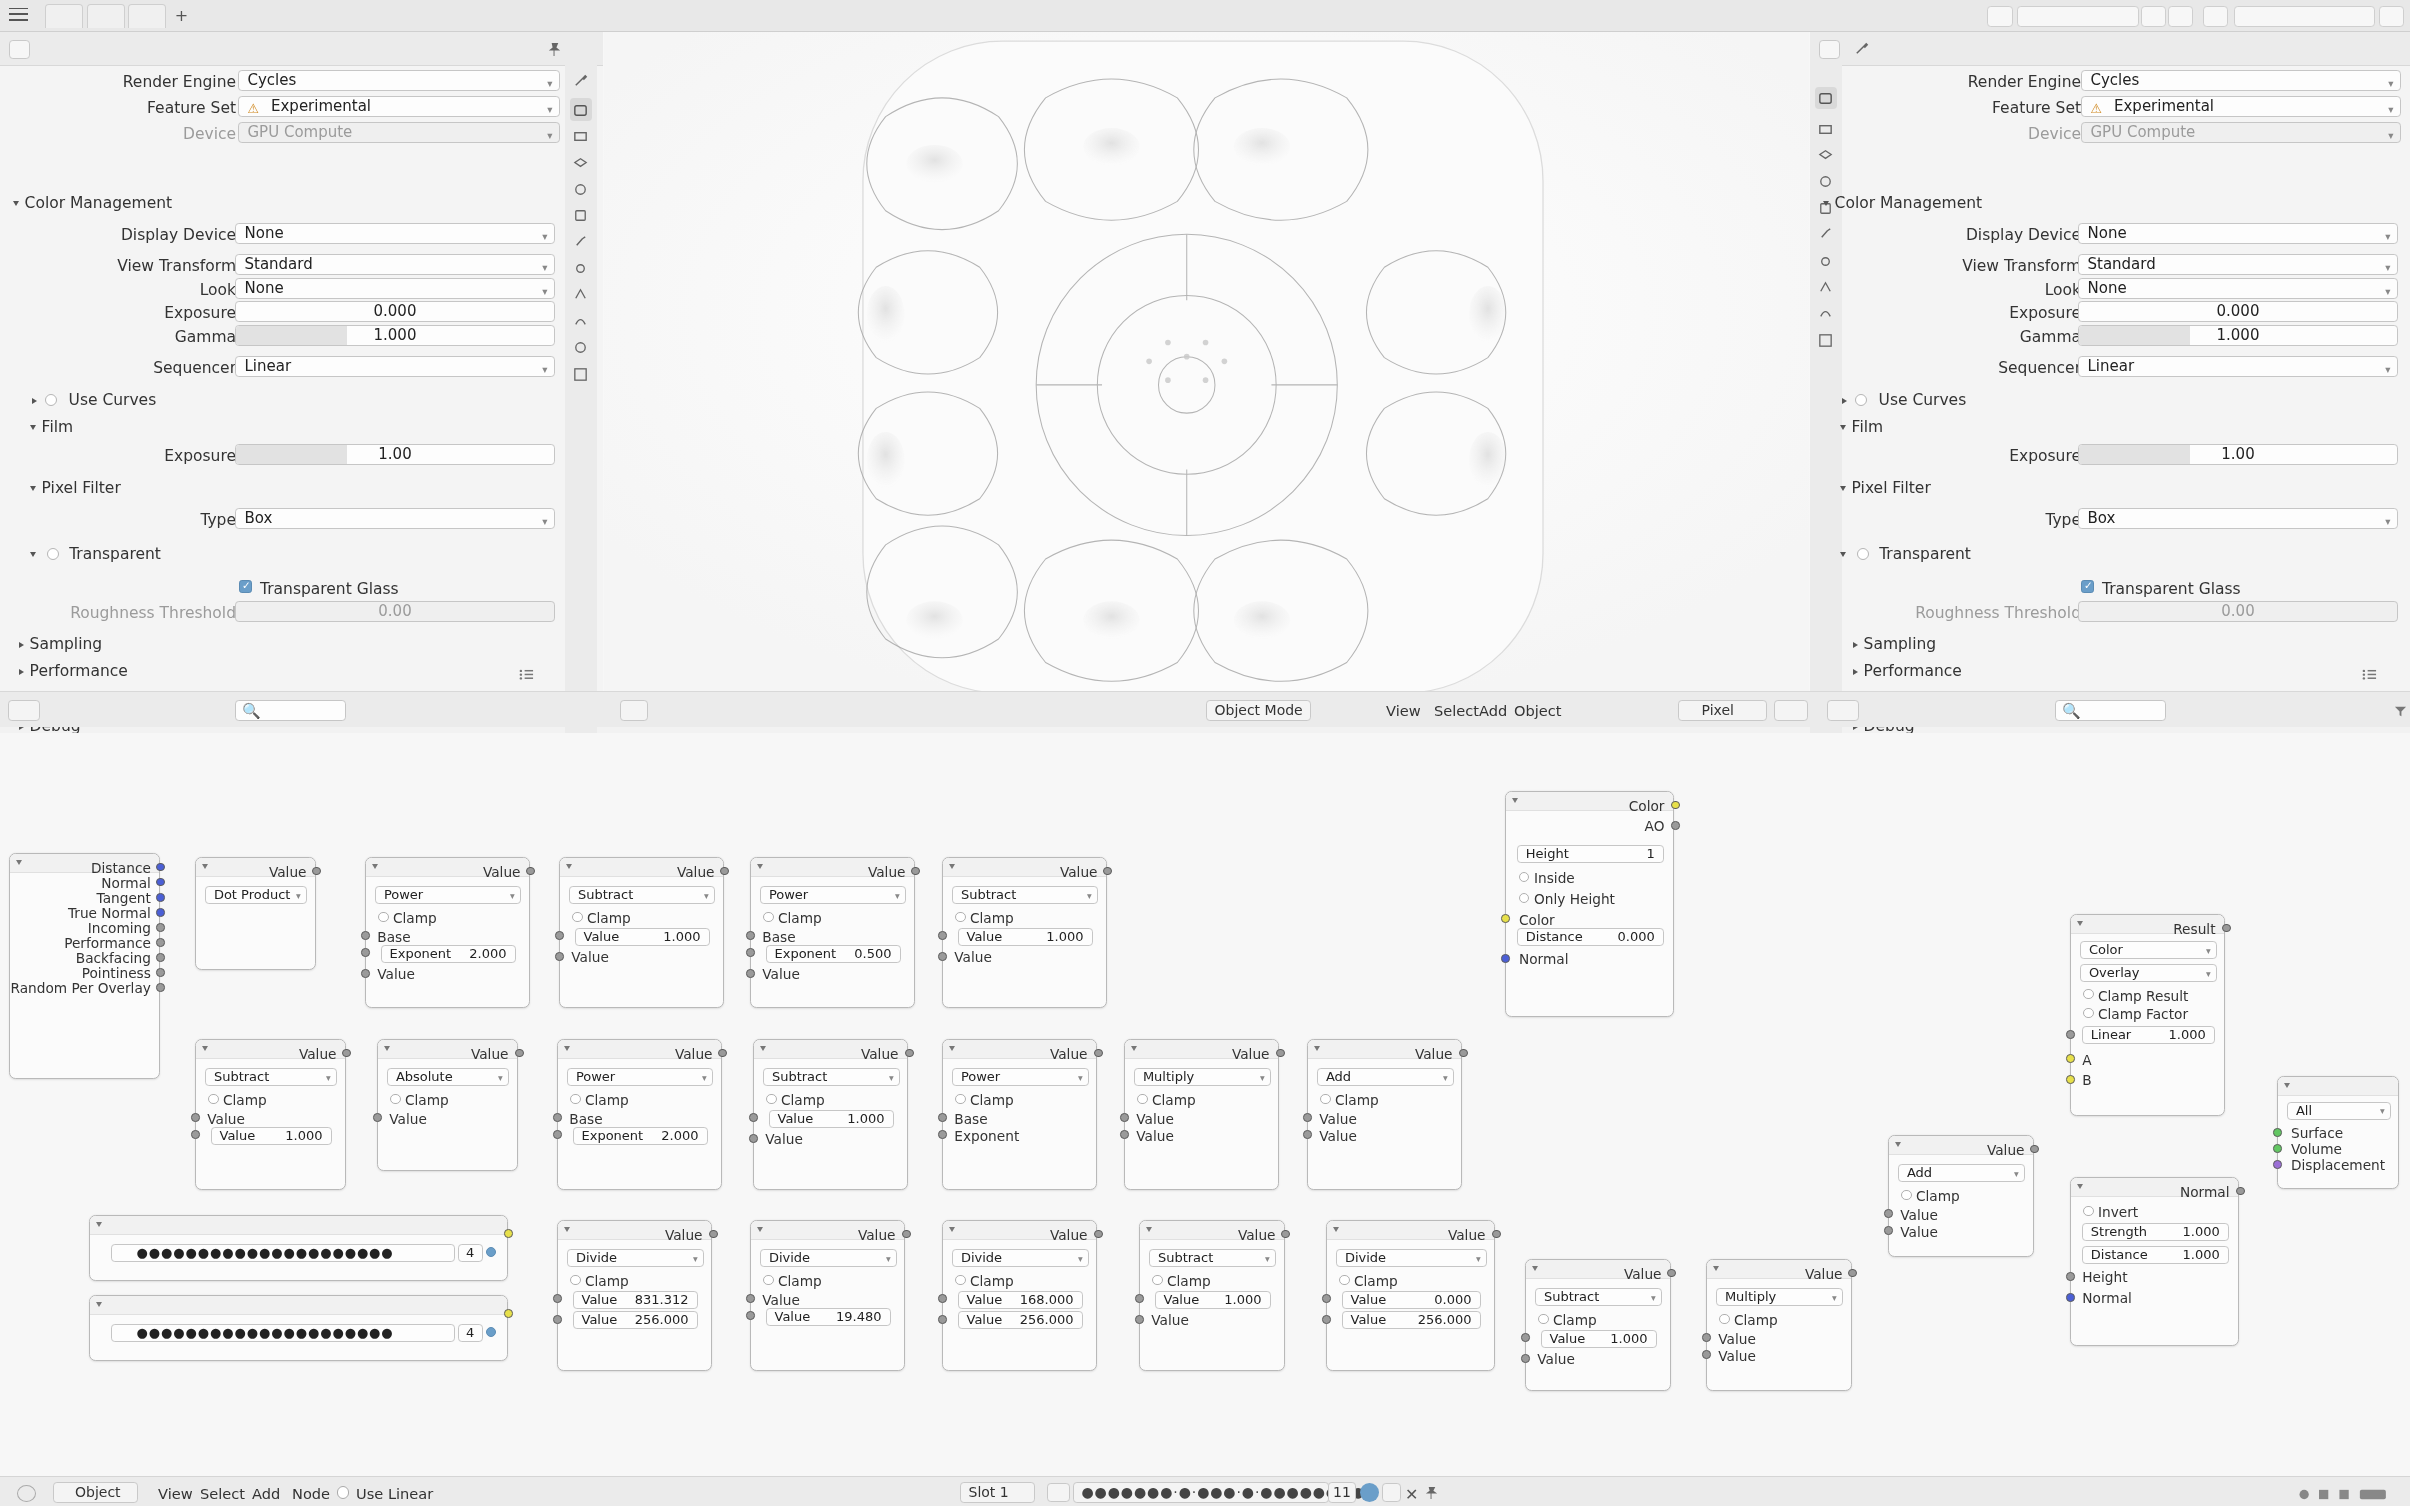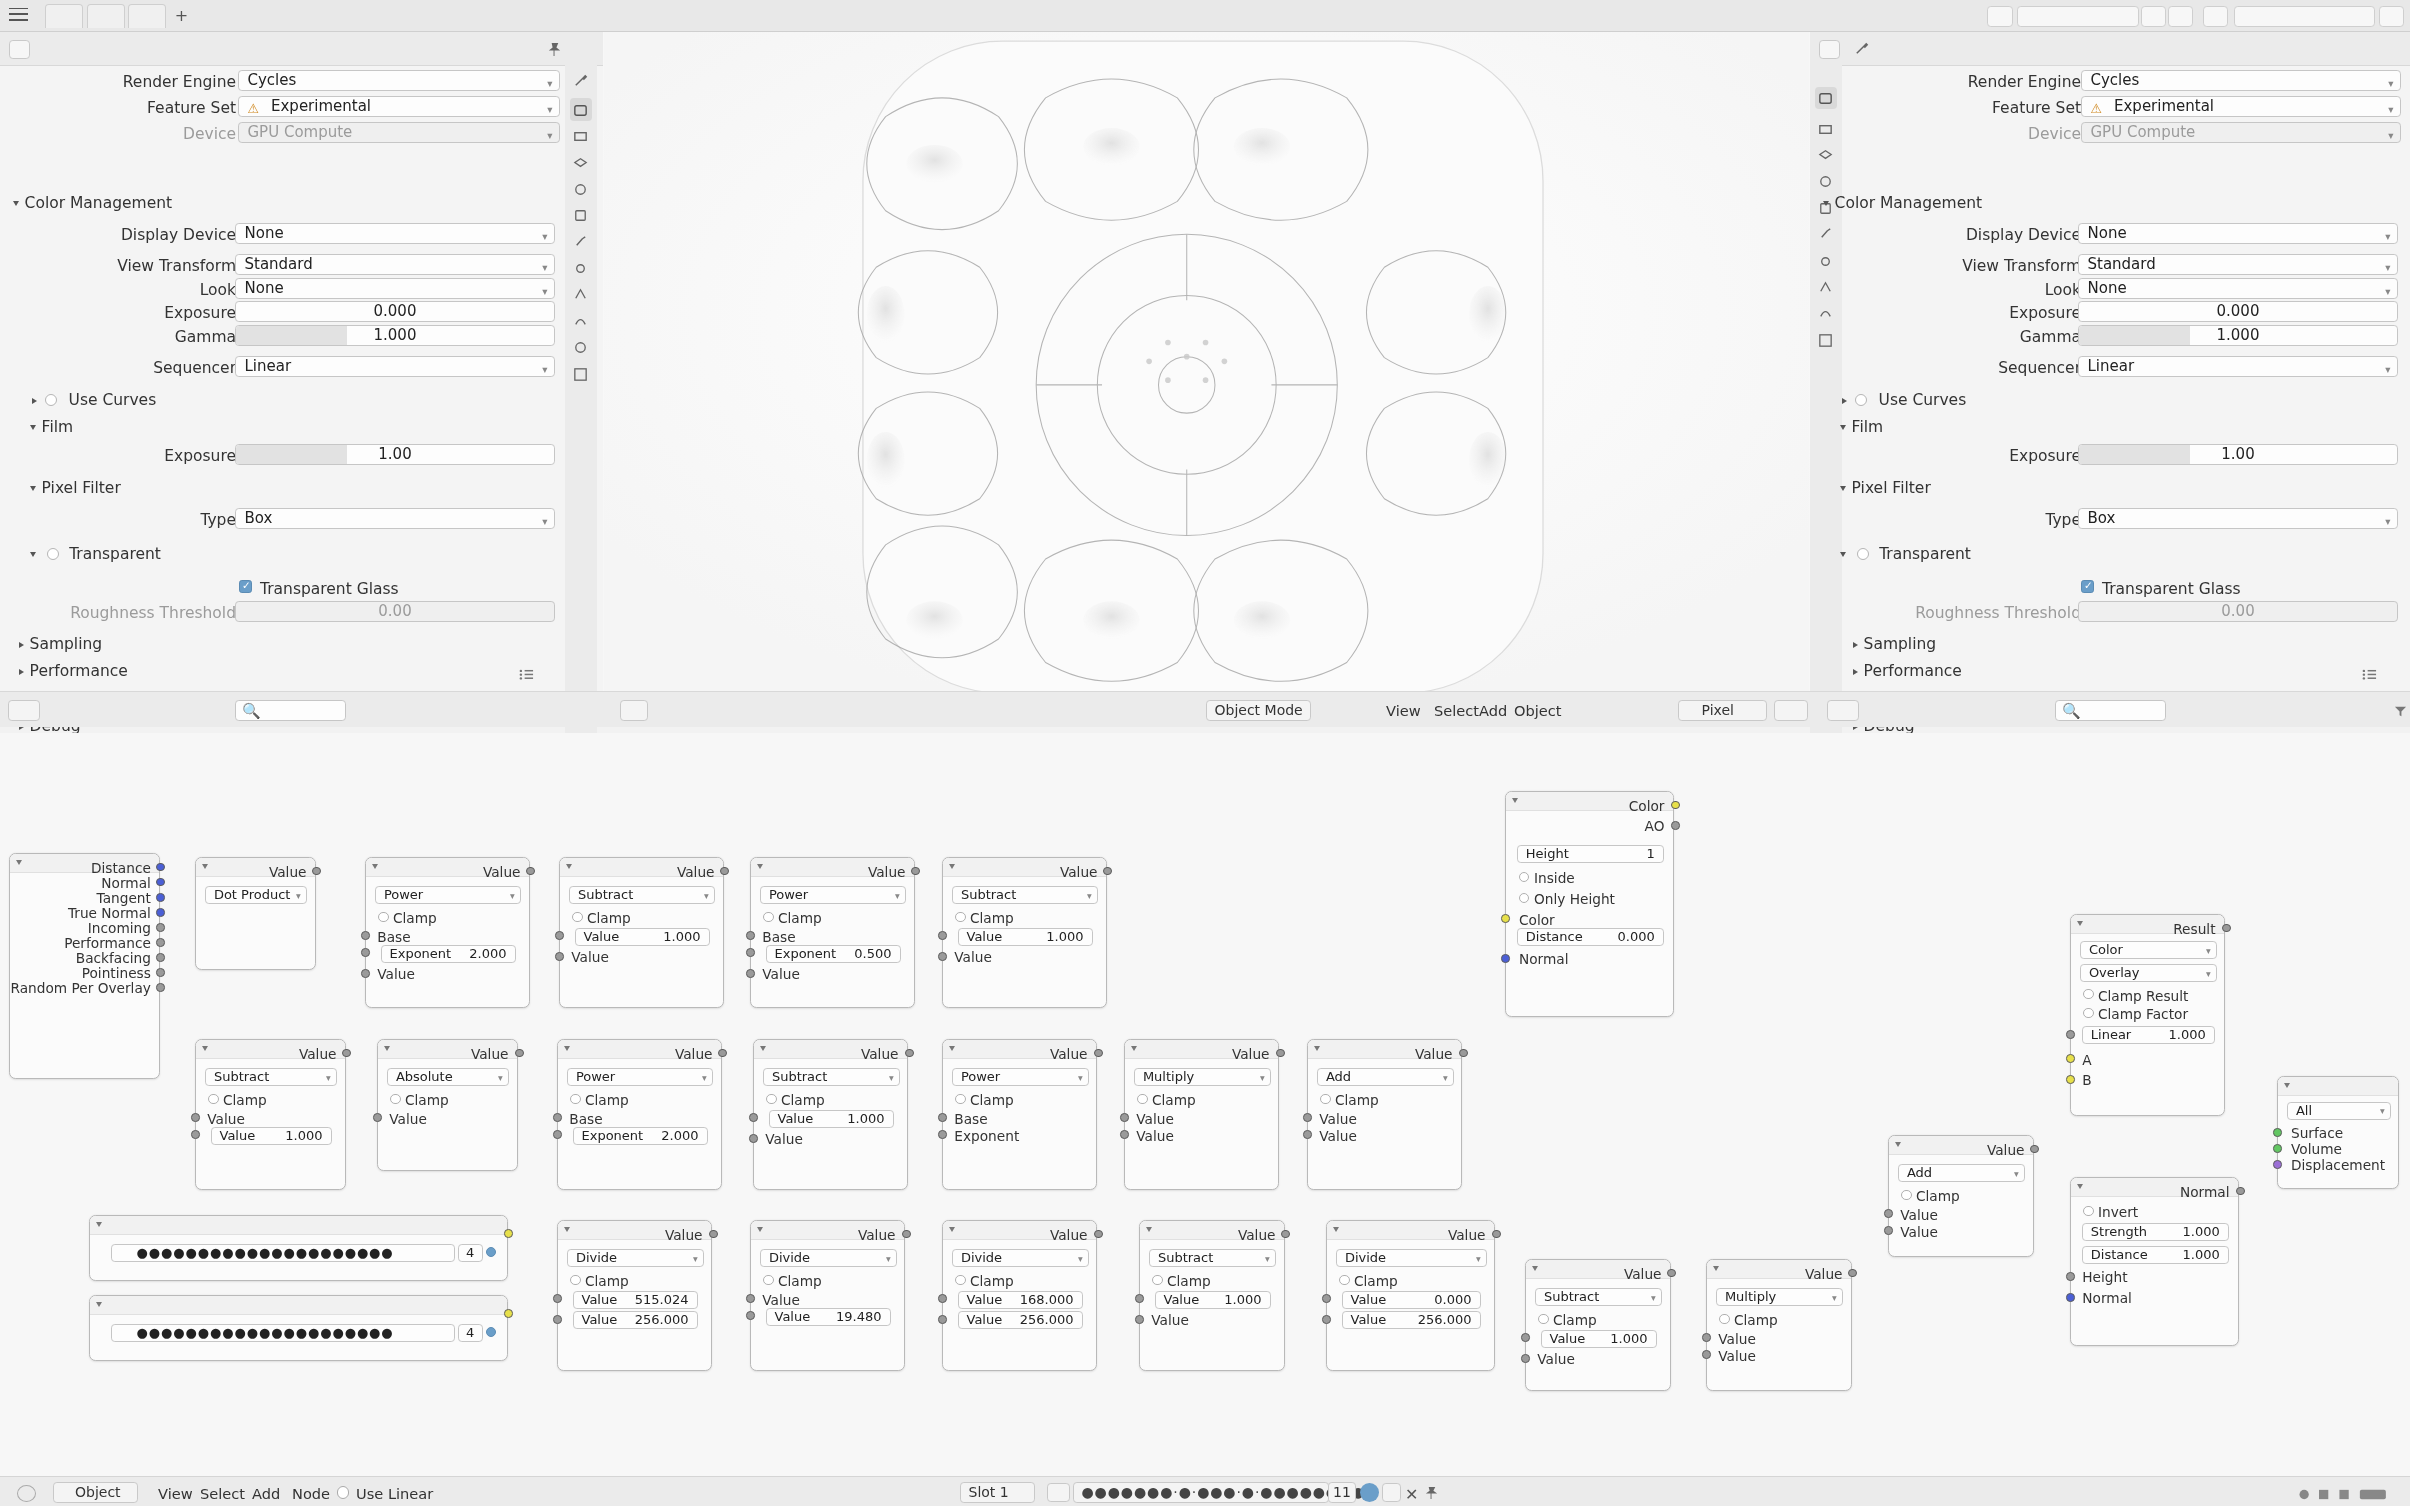--- a/index.html
+++ b/index.html
@@ -1089,21 +1089,21 @@
       <div class="nfield" style="left: 9.4px; top: 28px; width: 137px;">
         <span class="l">Divide</span>
         <span class="v"></span>
         <span class="caret">▾</span>
       </div>
       <div class="nchk" style="left: 12.2px; top: 54px;"></div>
       <div class="nlabel" style="left: 27px; top: 52px;">Clamp</div>
       <div class="sock gray" style="left: -4.7px; top: 73px;"></div>
       <div class="nfield" style="left: 15px; top: 70px; width: 125px;">
         <span class="l">Value</span>
-        <span class="v">515.024</span>
+        <span class="v">831.312</span>
       </div>
       <div class="sock gray" style="left: -4.7px; top: 94px;"></div>
       <div class="nfield" style="left: 15px; top: 90px; width: 125px;">
         <span class="l">Value</span>
         <span class="v">256.000</span>
       </div>
     </div>
     <div class="node" style="left: 750px; top: 487px; width: 155px; height: 151px;">
       <div class="nhead">
         <div class="tri2"></div>

